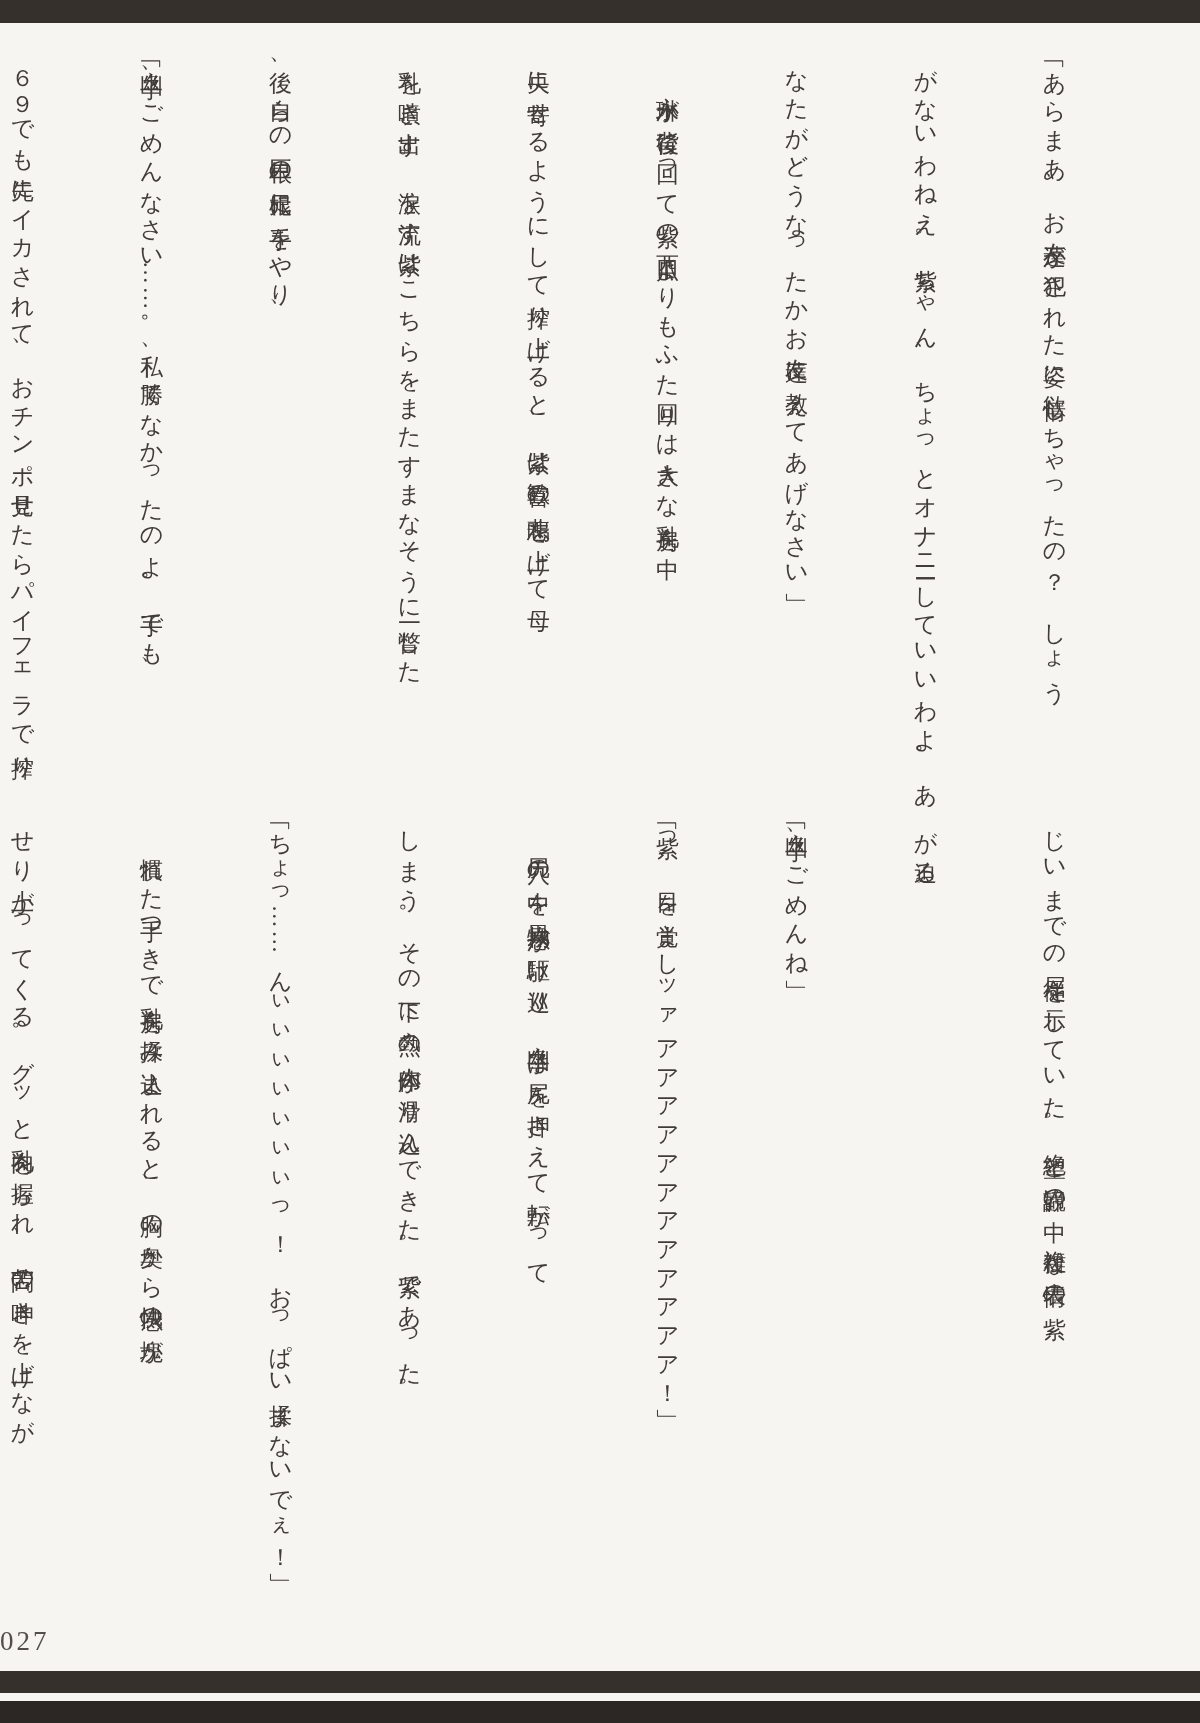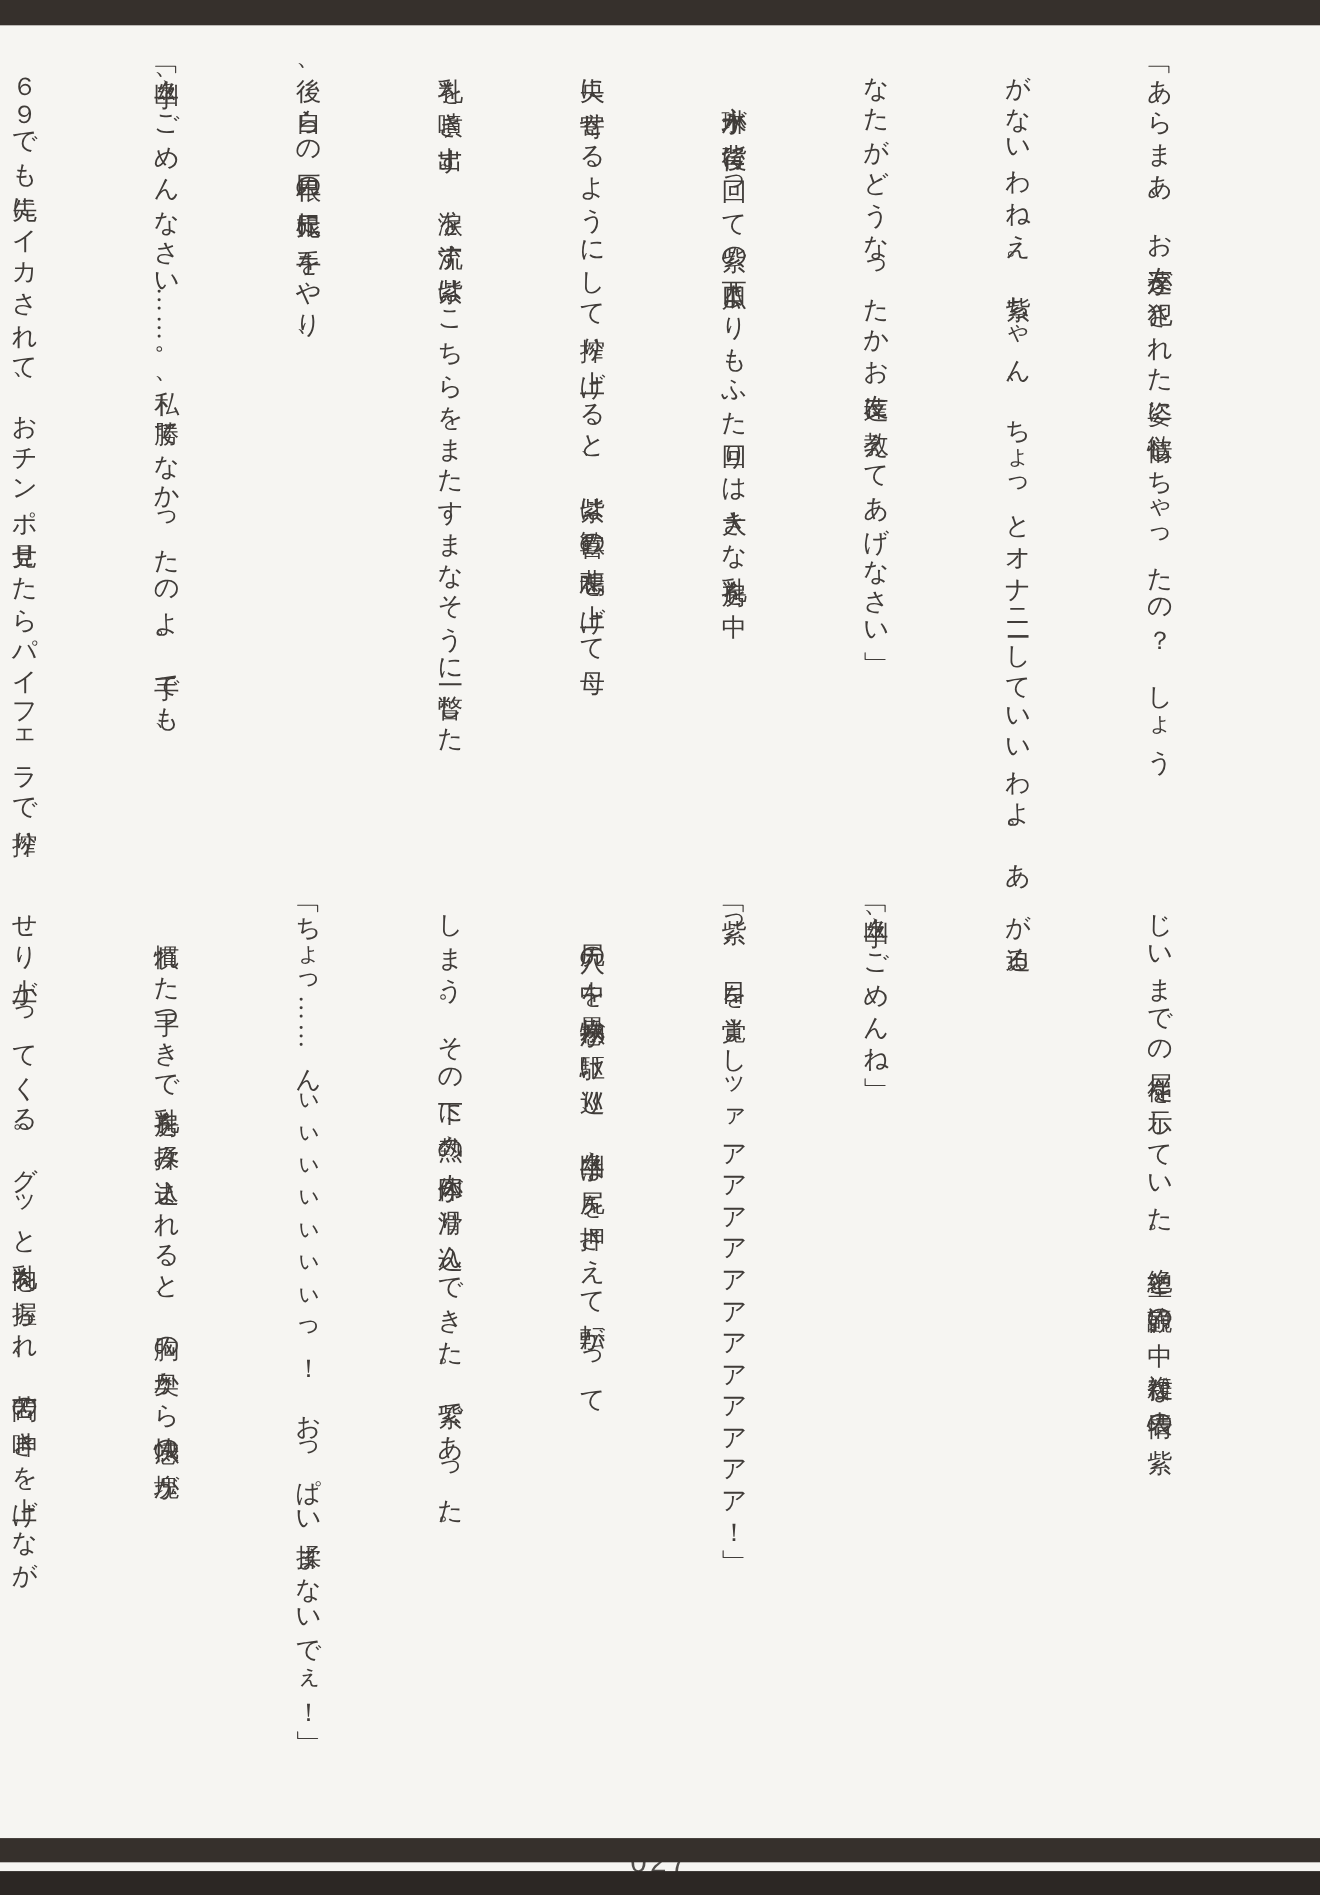--- a/index.html
+++ b/index.html
@@ -29,28 +29,27 @@
     font-size: 23px;
     line-height: 43px;
     letter-spacing: 2.5px;
     white-space: pre;
   }
   .vblock .line { min-height: 1em; }
   .upper { top: 53px;  height: 740px; }
   .lower { top: 815px; height: 748px; }
   .page-number {
     position: absolute;
-    top: 1678px;
+    top: 1626px;
     left: 0;
     width: 100%;
-    text-align: center;
     font-size: 27px;
     letter-spacing: 3px;
     color: #514e4b;
-    font-family: Liberation Sans, sans-serif;
+    font-family: Liberation Serif, serif;
   }
 </style>
 </head>
 <body>
 
 <div class="page">
 
   <div class="bar bar-top"></div>
 
   <div class="vblock upper">

